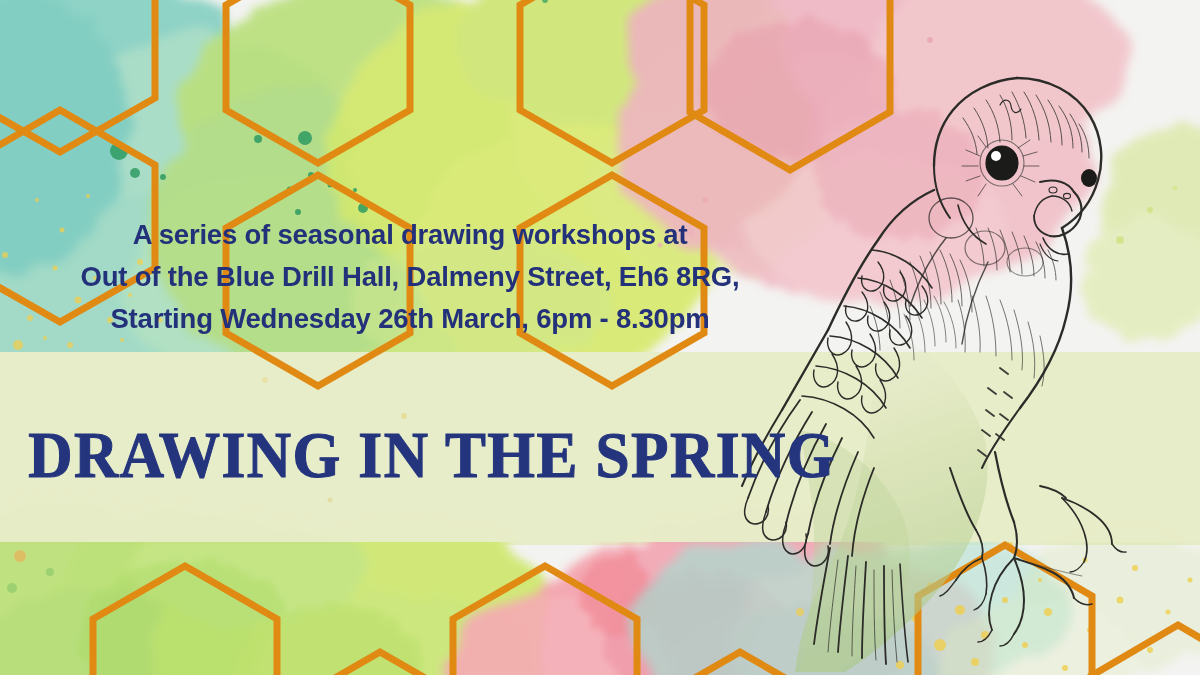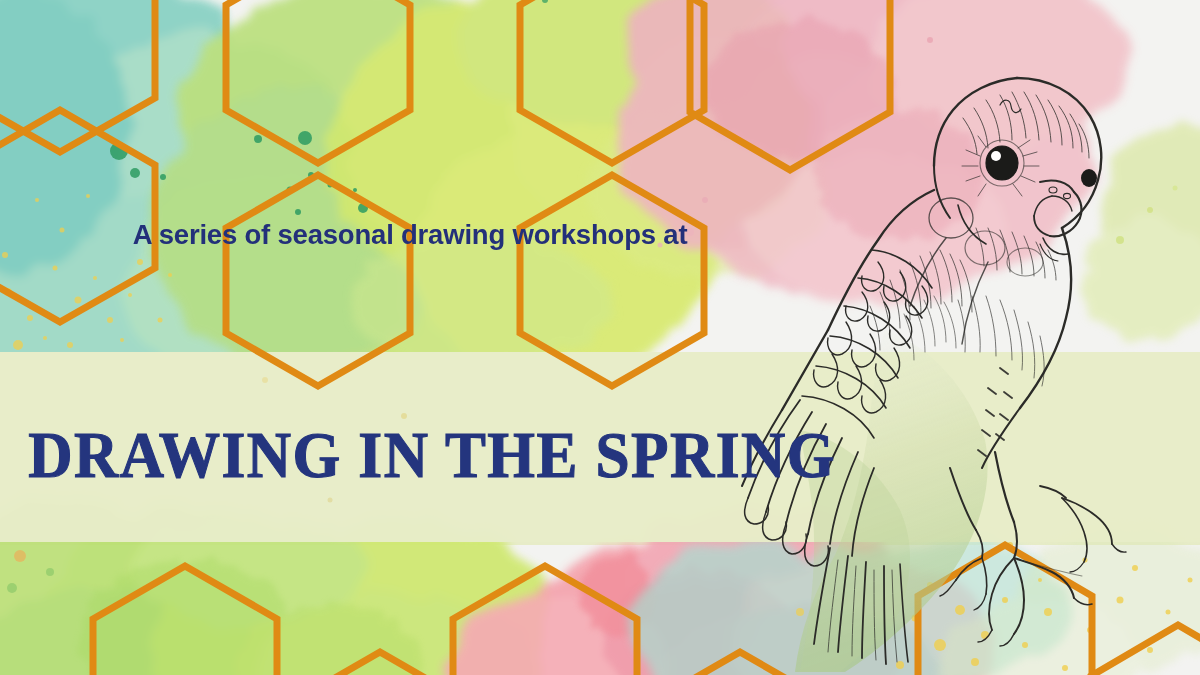--- a/index.html
+++ b/index.html
@@ -510,19 +510,21 @@
         <path d="M944,302 C952,316 956,332 956,348"></path>
         <path d="M924,300 C931,314 935,330 935,346"></path>
         <path d="M914,306 C921,320 925,336 925,352"></path>
         <path d="M904,314 C910,328 914,344 914,360"></path>
       </g>
     </g>
   </svg>
 
   <div id="subtitle-block">
     <div class="sub-line">A series of seasonal drawing workshops at</div>
+    <div class="sub-line">Out of the Blue Drill Hall, Dalmeny Street, Eh6 8RG,</div>
+    <div class="sub-line">Starting Wednesday 26th March, 6pm - 8.30pm</div>
   </div>
 
   <div id="title-block">
     <div id="main-title">DRAWING IN THE SPRING</div>
   </div>
 
 </div>
 
 </body></html>

